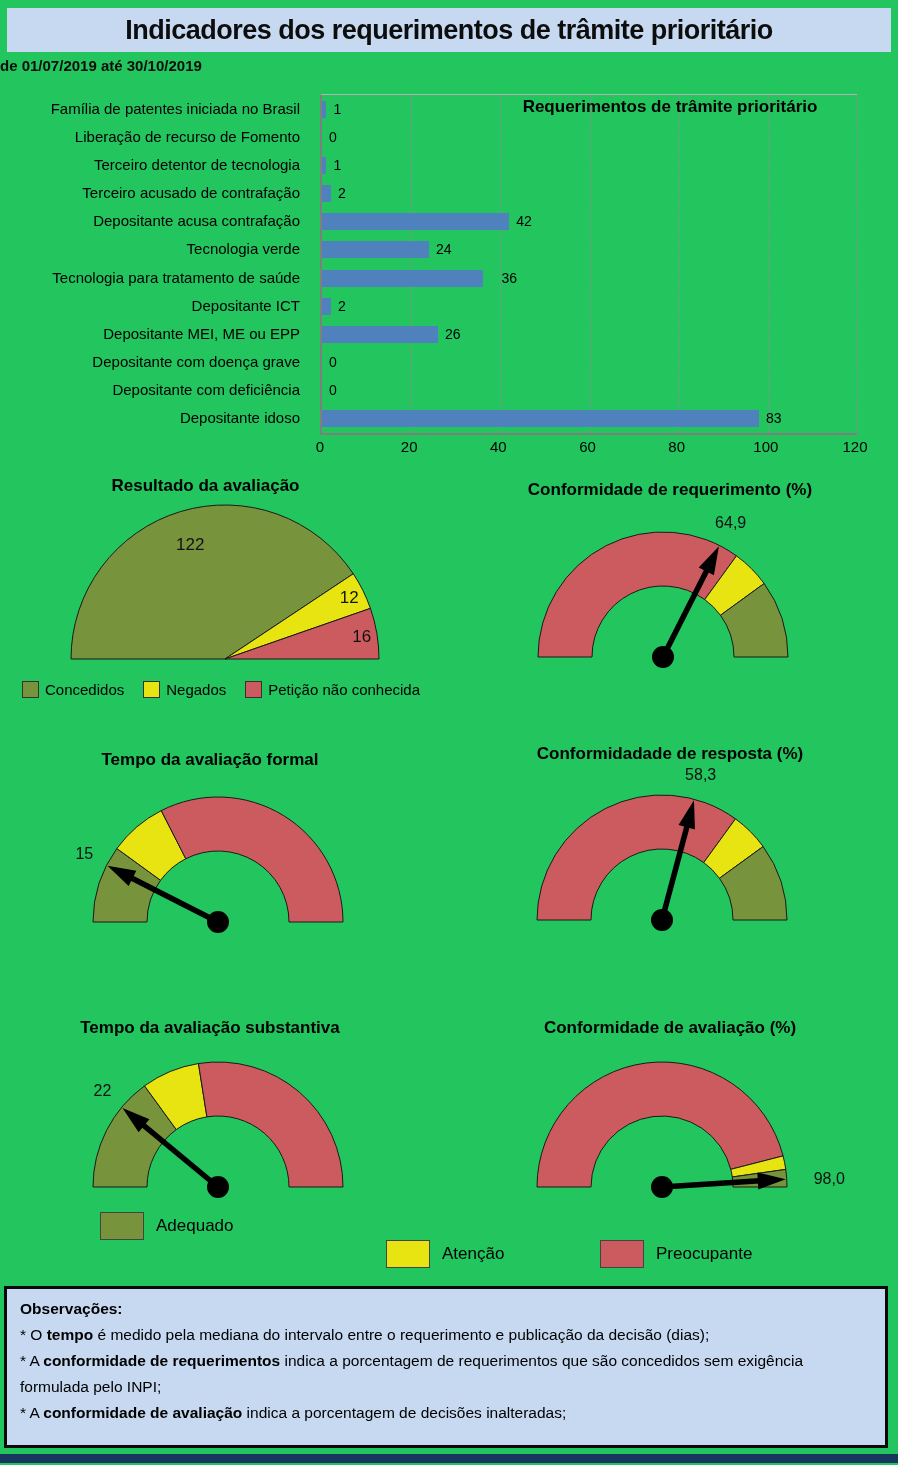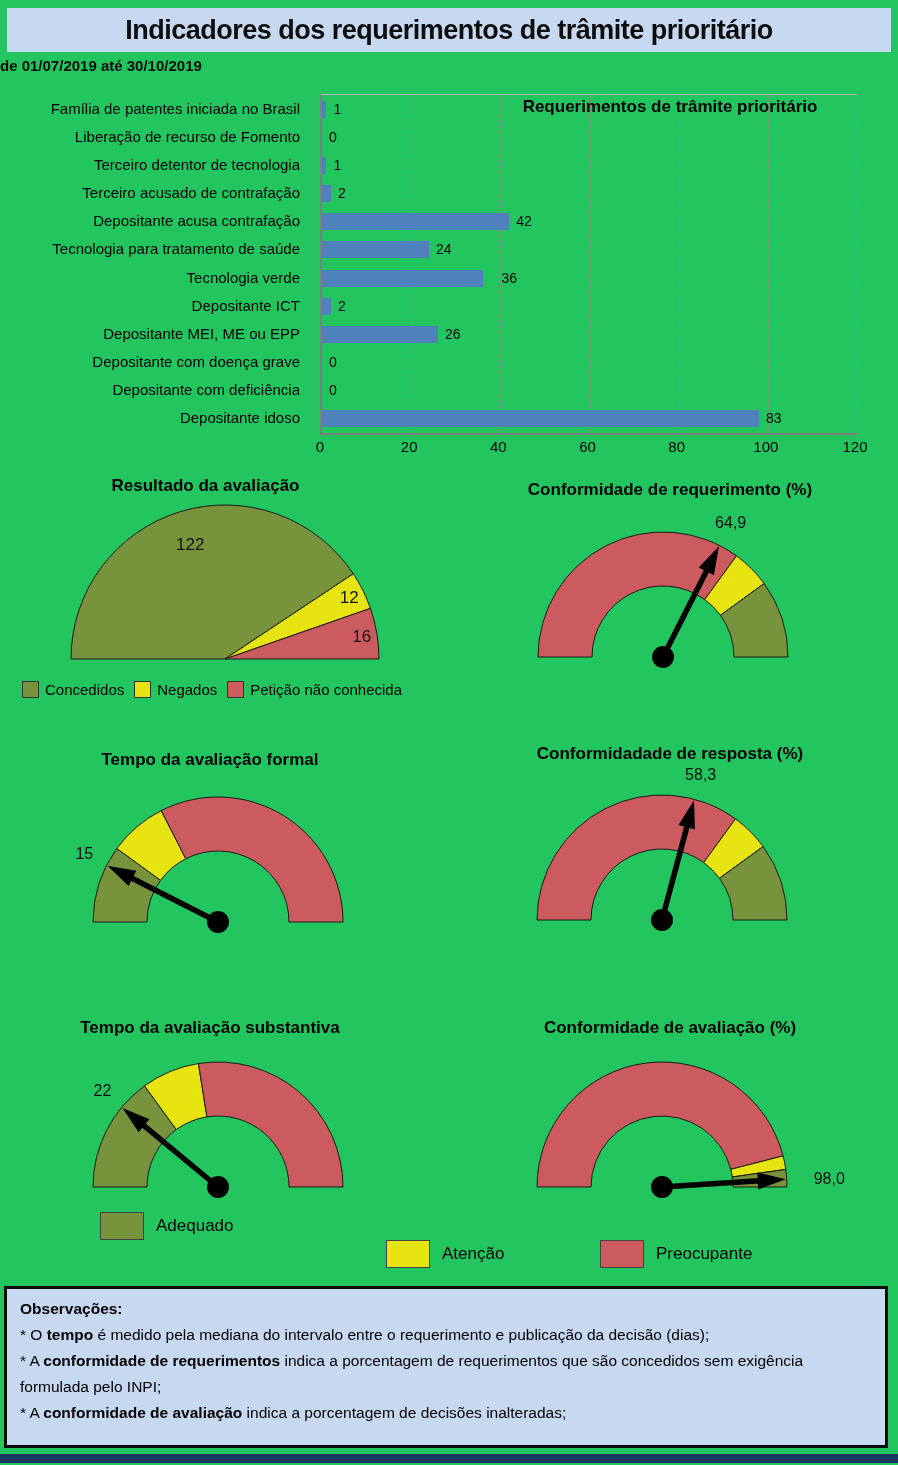--- a/index.html
+++ b/index.html
@@ -52,22 +52,22 @@
     <span class="t">Indicadores dos requerimentos de trâmite prioritário</span>
   </div>
   <div class="subtitle">de 01/07/2019 até  30/10/2019</div>
 
   <div class="bar-labels" id="bar-labels">
       <div class="lbl">Família de patentes iniciada no Brasil</div>
       <div class="lbl">Liberação de recurso de Fomento</div>
       <div class="lbl">Terceiro detentor de tecnologia</div>
       <div class="lbl">Terceiro acusado de contrafação</div>
       <div class="lbl">Depositante acusa contrafação</div>
+      <div class="lbl">Tecnologia verde</div>
       <div class="lbl">Tecnologia para tratamento de saúde</div>
-      <div class="lbl">Tecnologia verde</div>
       <div class="lbl">Depositante ICT</div>
       <div class="lbl">Depositante MEI, ME ou EPP</div>
       <div class="lbl">Depositante com doença grave</div>
       <div class="lbl">Depositante com deficiência</div>
       <div class="lbl">Depositante idoso</div>
     </div>
   <div class="bar-plot" id="bar-plot">
       <div class="gridline" style="left: 89.1667px;"></div>
       <div class="gridline" style="left: 178.333px;"></div>
       <div class="gridline" style="left: 267.5px;"></div>
@@ -109,21 +109,21 @@
 
   <div class="sec-title" style="left:8px;top:476px;width:395px;">Resultado da avaliação</div>
   <svg id="pie-svg" style="left:60px;top:500px;" width="330" height="162">
       <path d="M165,159 L11,158.99999999999997 A154,154 0 0 1 293.2698710693553,73.77770141652502 Z" fill="#77933c" stroke="#1a1a1a" stroke-width="1"></path>
       <text x="130.2815005510301" y="50.006781956448066" text-anchor="middle" font-size="17" fill="#111">122</text>
       <path d="M165,159 L293.2698710693553,73.77770141652502 A154,154 0 0 1 310.4339610165721,108.35453640225819 Z" fill="#e8e412" stroke="#1a1a1a" stroke-width="1"></path>
       <text x="289.1456499691826" y="103.37356416496907" text-anchor="middle" font-size="17" fill="#111">12</text>
       <path d="M165,159 L310.4339610165721,108.35453640225819 A154,154 0 0 1 319,159.00000000000003 Z" fill="#cc5b5f" stroke="#1a1a1a" stroke-width="1"></path>
       <text x="301.659050737972" y="141.88585170514824" text-anchor="middle" font-size="17" fill="#111">16</text>
     </svg>
-  <div class="legend-row pie-legend" id="pie-legend" style="left:22px;top:681px;gap:10px;">
+  <div class="legend-row pie-legend" id="pie-legend" style="left:22px;top:681px;gap:19px;">
       <div class="legend-item">
         <span class="legend-swatch" style="background: rgb(119, 147, 60);"></span>
         <span class="legend-label">Concedidos</span>
       </div>
       <div class="legend-item">
         <span class="legend-swatch" style="background: rgb(232, 228, 18);"></span>
         <span class="legend-label">Negados</span>
       </div>
       <div class="legend-item">
         <span class="legend-swatch" style="background: rgb(204, 91, 95);"></span>

